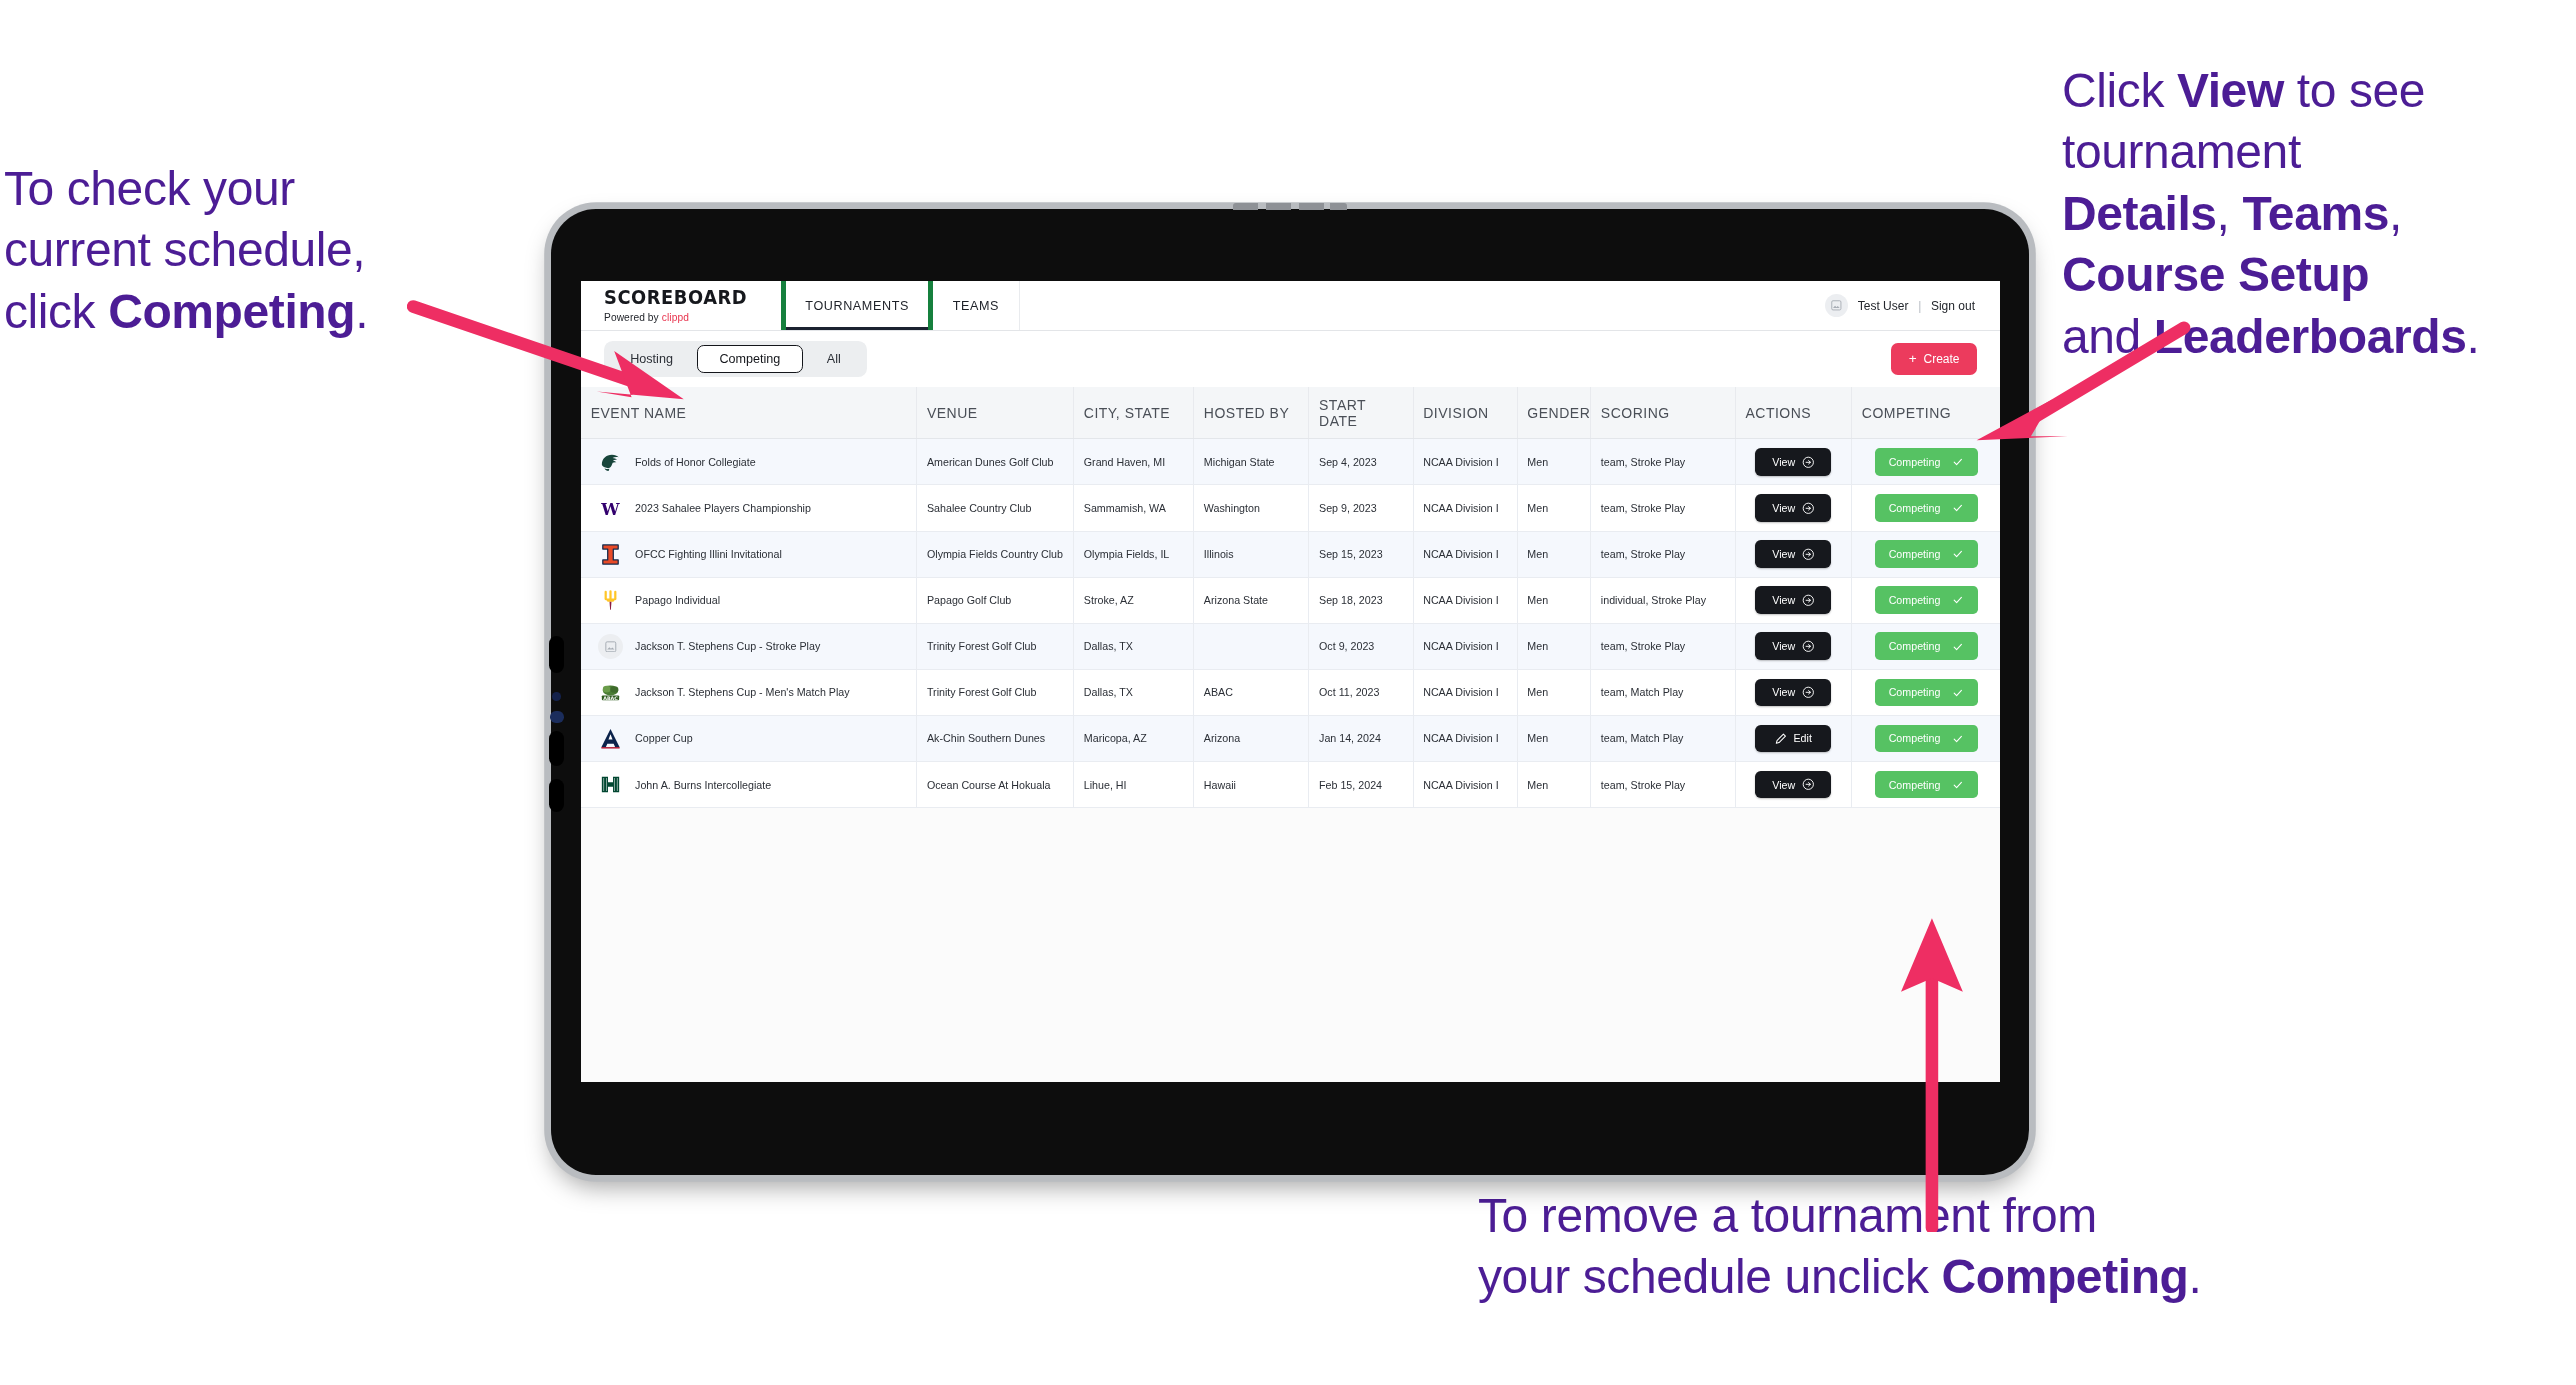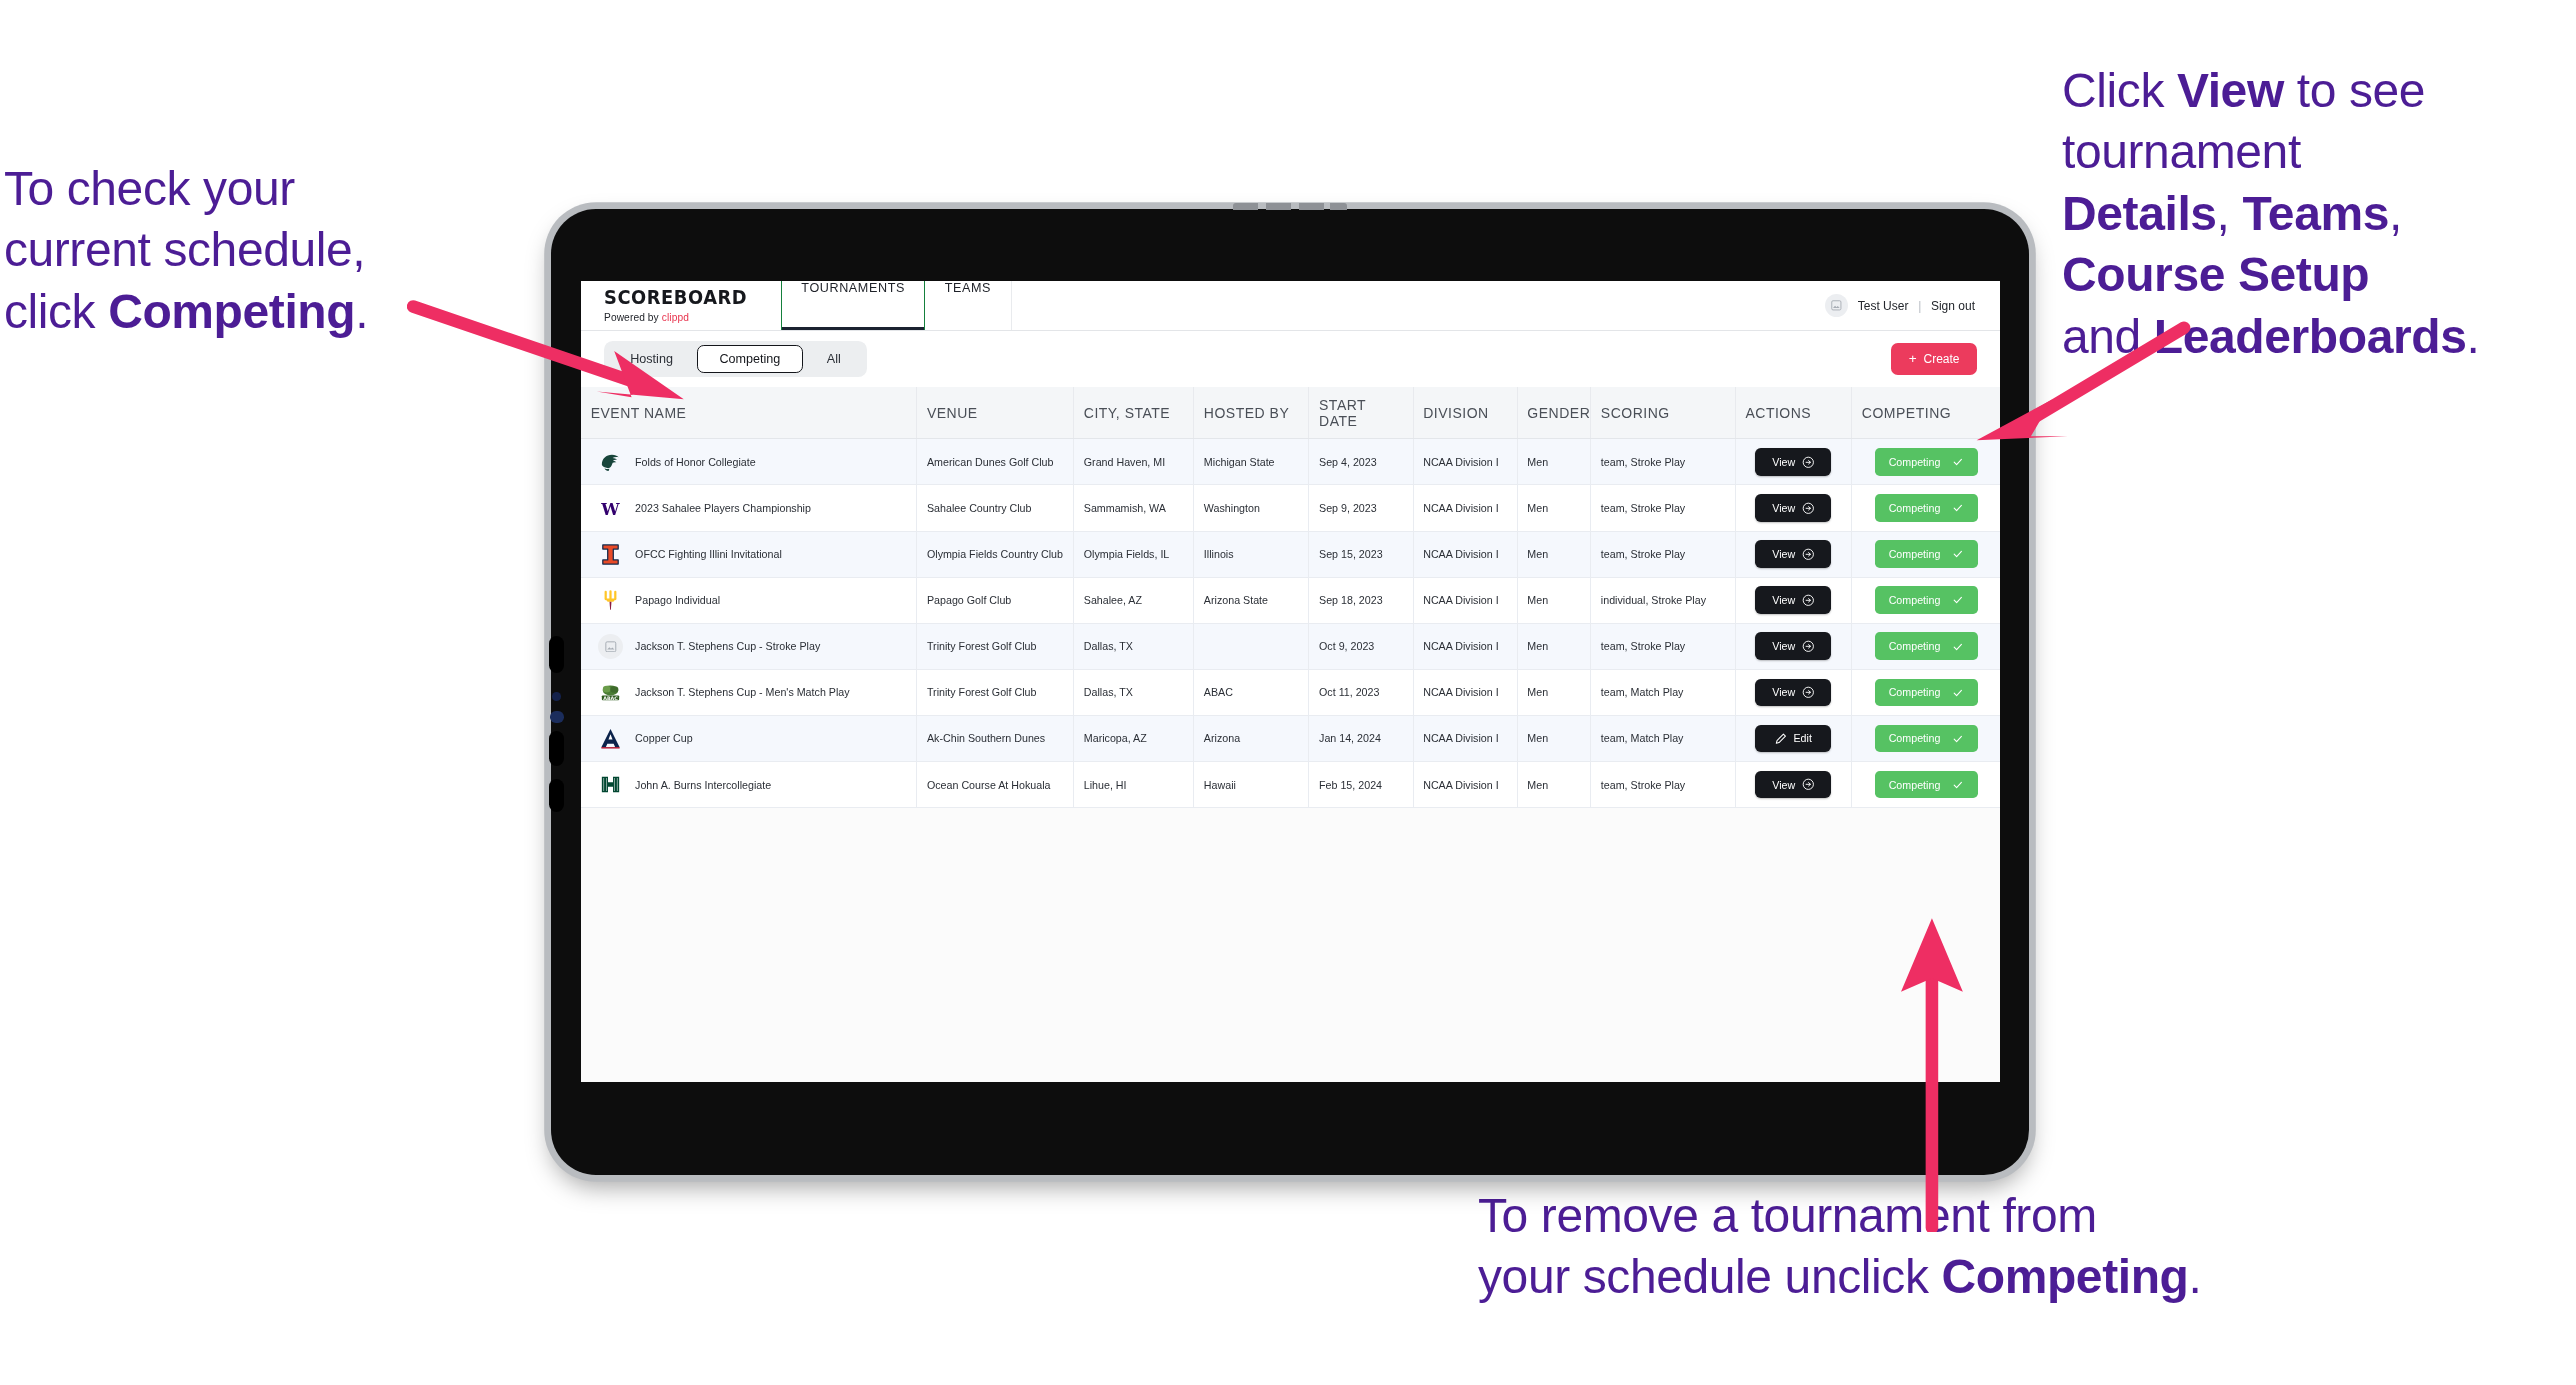--- a/index.html
+++ b/index.html
@@ -71,23 +71,23 @@
   .brand { display:flex; flex-direction:column; justify-content:center; padding: 0 21.3px 0 23px; }
   .brand .bm {
     font-family: "DejaVu Sans", sans-serif;
     font-weight: 700; font-size: 19.4px; letter-spacing: 0.6px;
     color: #16181d; line-height: 1; transform: scaleX(0.92); transform-origin:left;
   }
   .brand .bs { font-size: 10.2px; color:#23262c; margin-top: 3.9px; letter-spacing:0.1px;}
   .brand .bs i { font-style: normal; color: #e8344e; font-weight: 400; }
 
   .navtab {
-    display:flex; align-items:flex-start; padding: 0 19.4px;
+    display:flex; align-items:center; padding: 0 19.4px;
     font-size: 12.6px; letter-spacing: 0.6px; color: #1e2128;
-    border-left: 1px solid #15803d; cursor:pointer; position:relative;
+    border-left: 5px solid #15803d; cursor:pointer; position:relative;
   }
   .navtab.active:after {
     content:""; position:absolute; left:0; right:0; bottom:0; height:2.9px; background:#1b2230;
   }
   #nav-spacer { flex: 1; border-left: 1px solid #e9ebee; }
   #userbox { display:flex; align-items:center; gap:9.7px; padding: 0 25px 0 13.6px; font-size:12px; color:#23262c;}
   .avatar {
     width: 23px; height: 23px; border-radius: 50%; background:#eceef1;
     display:flex; align-items:center; justify-content:center; color:#9aa0a8; font-size:10.7px;
   }
@@ -368,21 +368,21 @@
                       <svg width="25" height="25" viewBox="0 0 26 26">
                         <path d="M8 4v7.5M13 3.4V11M18 4v7.5" stroke="#ffc627" stroke-width="2.3" stroke-linecap="round"></path>
                         <path d="M7 11h12l-3.1 3.4h-5.8z" fill="#ffc627"></path>
                         <path d="M12 14.4h2l-.6 8.2h-.8z" fill="#8c1d40"></path>
                       </svg>
                     </span>
                     <span>Papago Individual</span>
                   </div>
                 </td>
                 <td>Papago Golf Club</td>
-                <td>Sahalee, AZ</td>
+                <td>Stroke, AZ</td>
                 <td>Arizona State</td>
                 <td>Sep 18, 2023</td>
                 <td>NCAA Division I</td>
                 <td>Men</td>
                 <td>individual, Stroke Play</td>
                 <td class="actcell"><span class="btn-dark">
                     <span>View</span>
                     <svg width="12.6" height="12.6" viewBox="0 0 16 16">
                       <circle cx="8" cy="8" r="6.5" fill="none" stroke="#fff" stroke-width="1.2"></circle>
                       <path d="M5.2 8h5.4M8.4 5.8 10.7 8l-2.3 2.2" fill="none" stroke="#fff" stroke-width="1.2" stroke-linecap="round" stroke-linejoin="round"></path>

